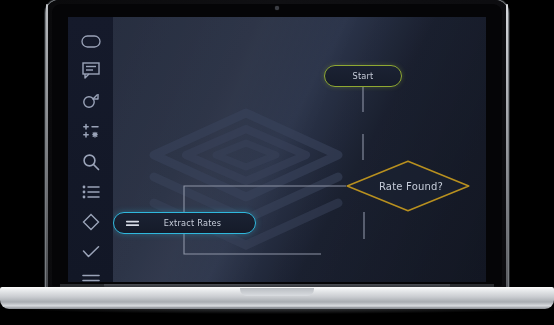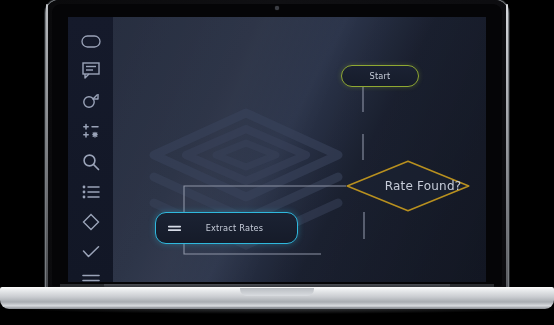--- a/index.html
+++ b/index.html
@@ -152,21 +152,21 @@
     cursor: pointer;
   }
 
   .node-pill {
     border-radius: 11px;
     background: linear-gradient(180deg,#1b2233 0%, #161c2b 100%);
   }
 
   
   #node-start {
-    left: 228px; top: 48px; width: 78px; height: 22px;
+    left: 211px; top: 48px; width: 78px; height: 22px;
     border: 1.6px solid #8fa832;
     box-shadow: 0 0 5px rgba(143,168,50,.30);
   }
   
   #node-get {
     left: 155px; top: 95px; width: 180px; height: 22px;
     border: 1.2px solid #8d94a6;
     background: linear-gradient(180deg,#262d3f 0%, #1e2434 100%);
     justify-content: center;
     border-radius: 11px;
@@ -182,32 +182,31 @@
   
   #node-decision {
     left: 233px; top: 143px; width: 124px; height: 52px;
     background: transparent;
   }
   #node-decision .dia {
     position:absolute; inset:0;
   }
   #node-decision .dia-label {
     position: absolute;
-    left: 15px; top: 0; width: 124px; height: 52px;
+    left: 3px; top: 0; width: 124px; height: 52px;
     display: flex; align-items: center; justify-content: center;
-    color: #c6ccd9; font-size: 12px;
+    color: #c6ccd9; font-size: 10px;
   }
   
   #node-extract {
-    left: 0px; top: 195px; width: 143px; height: 32px;
+    left: 0px; top: 195px; width: 143px; height: 22px;
     border: 1.6px solid #2fb8dd;
     box-shadow: 0 0 6px rgba(47,184,221,.35);
     border-radius: 11px;
     background: linear-gradient(180deg,#1b2233 0%, #151b29 100%);
-    margin-left: 42px;
   }
   #node-extract .lbl { padding-left: 16px; }
   
   #node-end {
     left: 208px; top: 222px; width: 86px; height: 22px;
     border: 1.6px solid #b01c24;
     box-shadow: 0 0 5px rgba(176,28,36,.30);
     border-radius: 11px;
     background: linear-gradient(180deg,#1c1a26 0%, #17151f 100%);
   }

